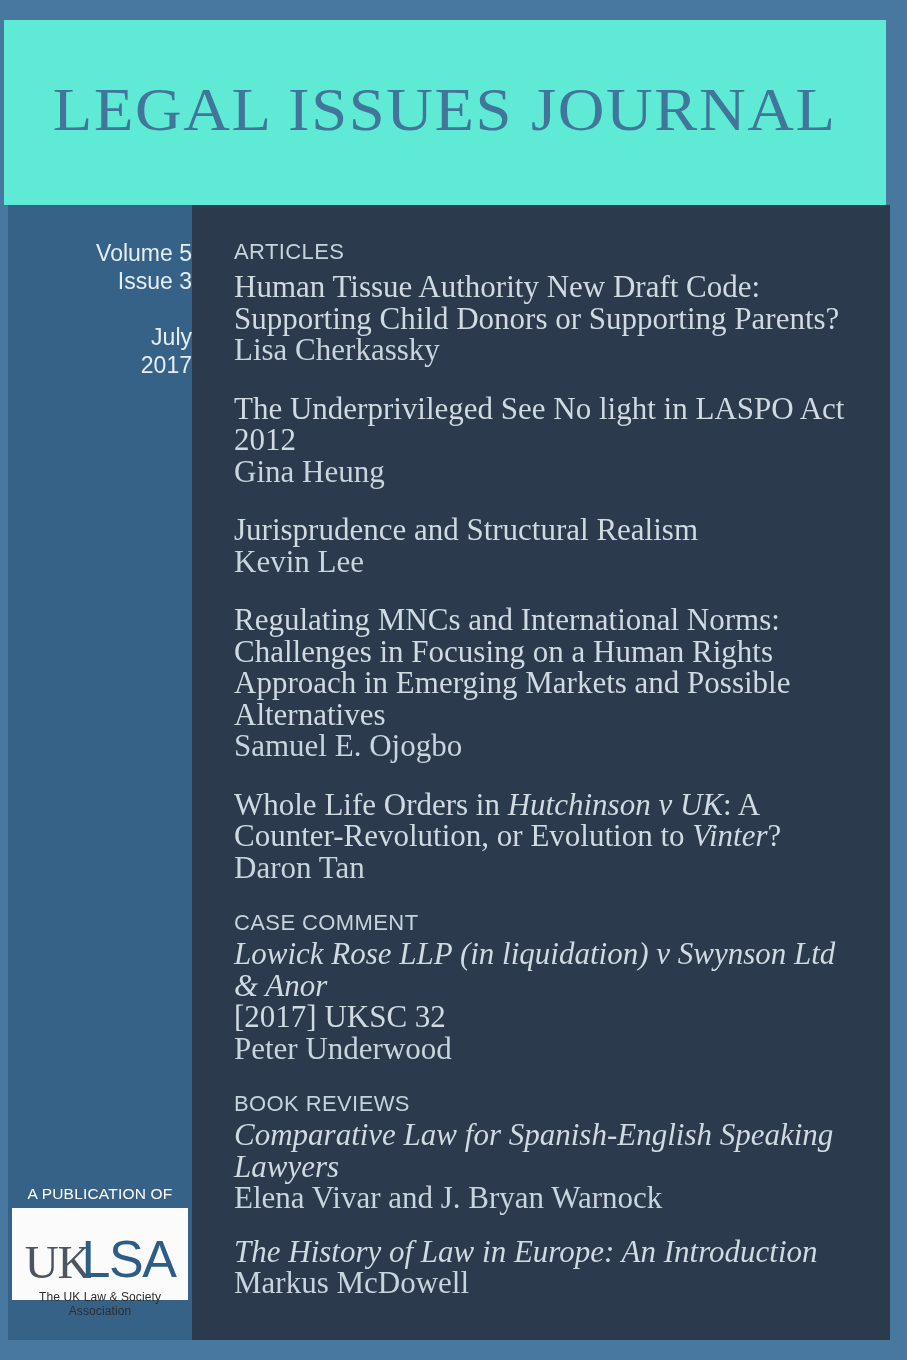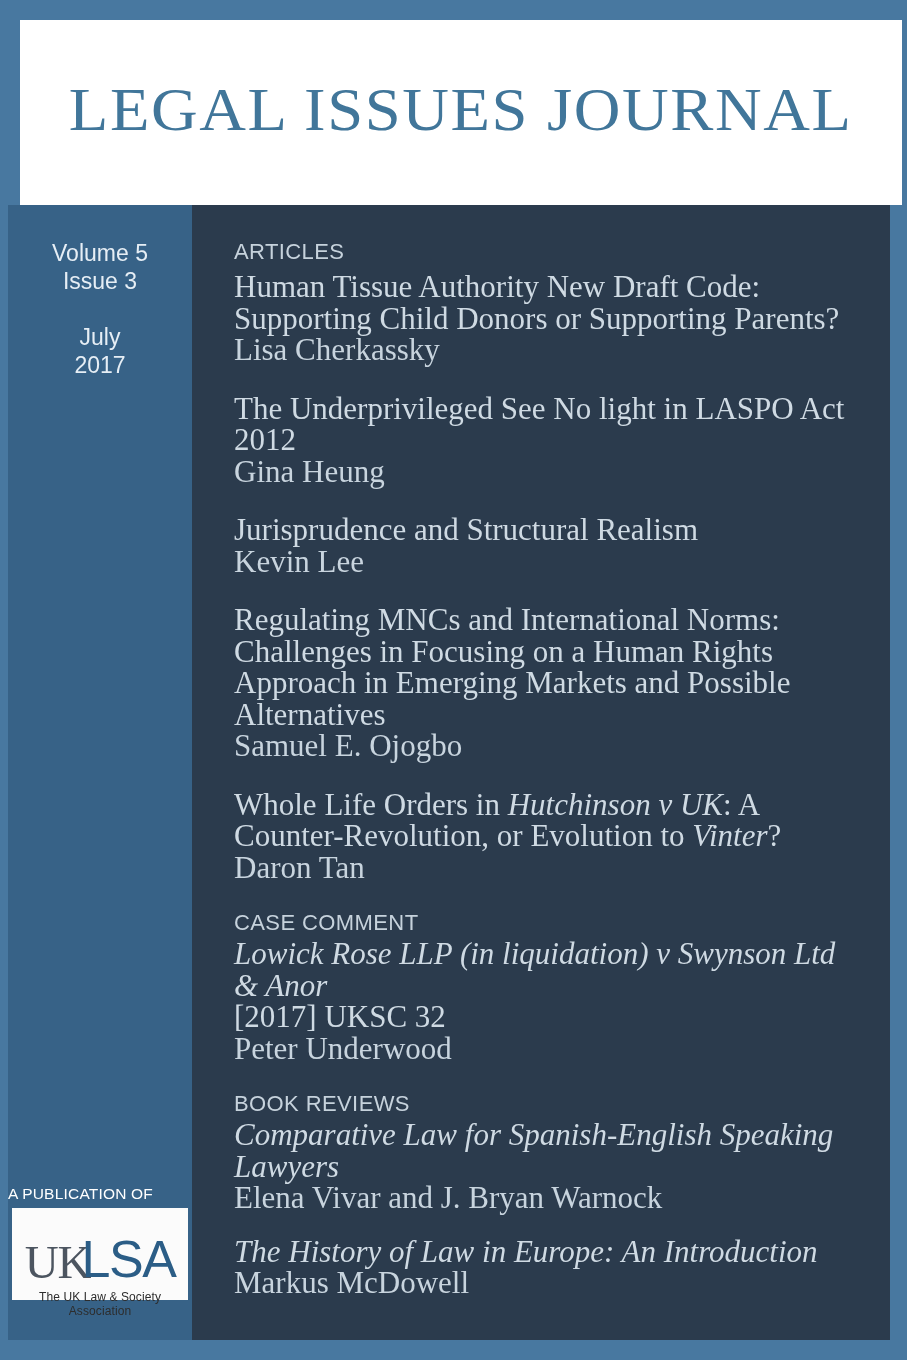--- a/index.html
+++ b/index.html
@@ -12,25 +12,25 @@
     width: 907px;
     height: 1360px;
     background: #4878a0;
     overflow: hidden;
     font-family: "Liberation Sans", sans-serif;
   }
 
   
   .masthead {
     position: absolute;
-    left: 20px;
+    left: 4px;
     top: 20px;
     width: 882px;
     height: 185px;
-    background: #ffffff;
+    background: #5eead4;
     display: flex;
     align-items: center;
     justify-content: center;
   }
   .journal-title {
     font-family: "Liberation Serif", "DejaVu Serif", serif;
     font-size: 61px;
     letter-spacing: 1.5px;
     color: #41769a;
     white-space: nowrap;
@@ -43,37 +43,37 @@
   
   .sidebar {
     position: absolute;
     left: 8px;
     top: 205px;
     width: 184px;
     height: 1135px;
     background: #376287;
   }
   .issue-block {
-    text-align: center;
+    text-align: right;
     color: #e6eef5;
     font-size: 23px;
     line-height: 28px;
     padding-top: 34px;
   }
   .issue-line { display: block; }
   .issue-gap { height: 28px; }
 
   .publication-wrap {
     position: absolute;
     left: 0;
     bottom: 40px;
     width: 184px;
   }
   .publication-label {
-    text-align: left;
+    text-align: center;
     color: #ffffff;
     font-size: 15.5px;
     letter-spacing: 0.2px;
     padding-bottom: 5px;
   }
   .logo-box {
     position: relative;
     margin: 0 4px;
     width: 176px;
     height: 92px;

